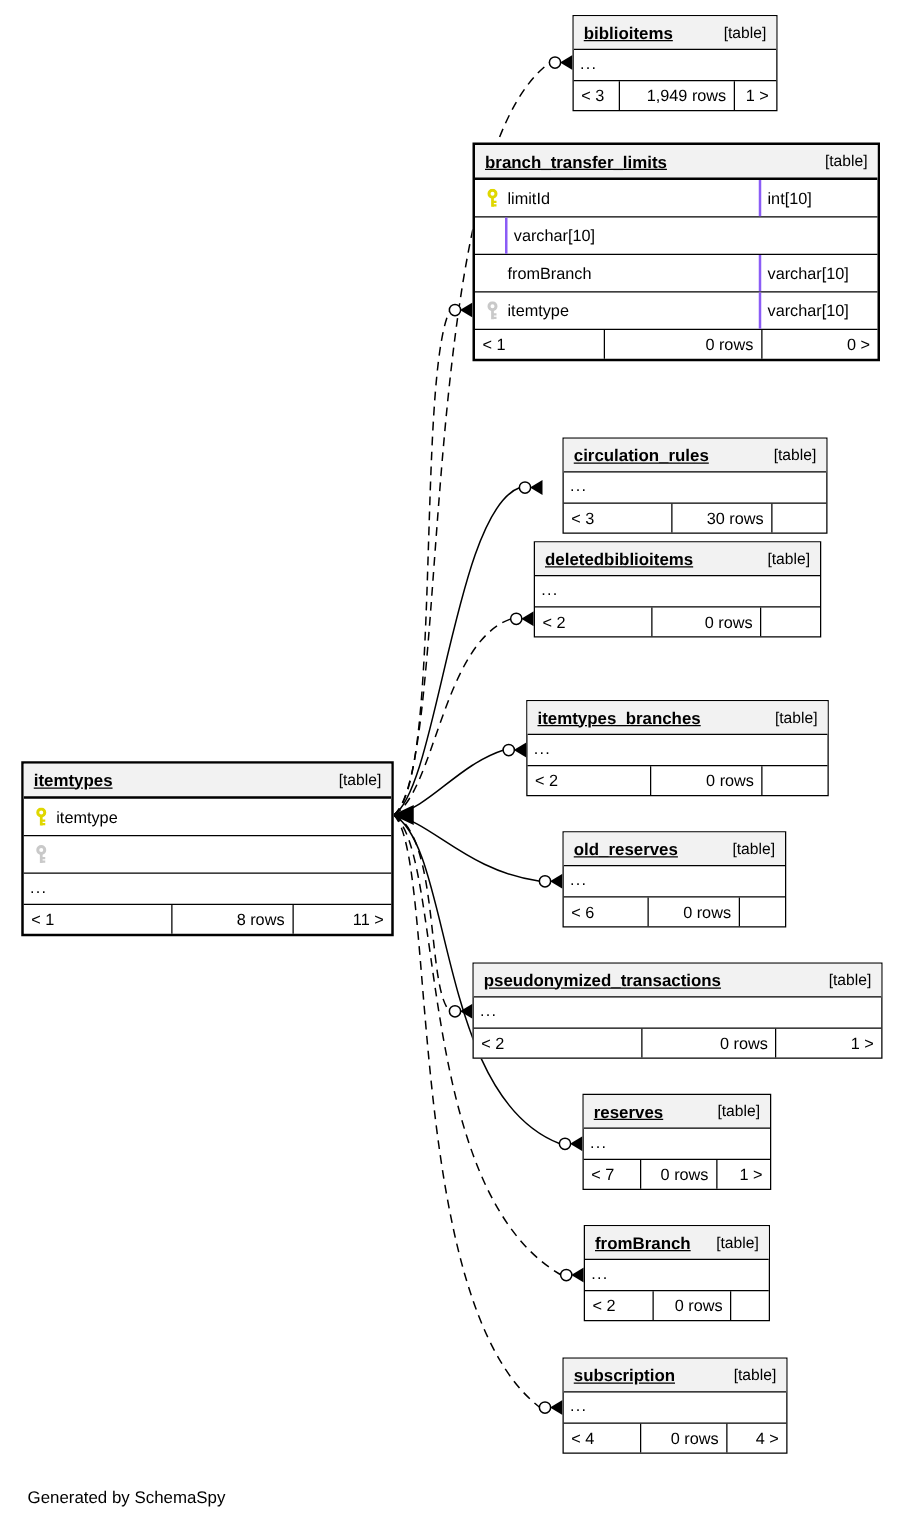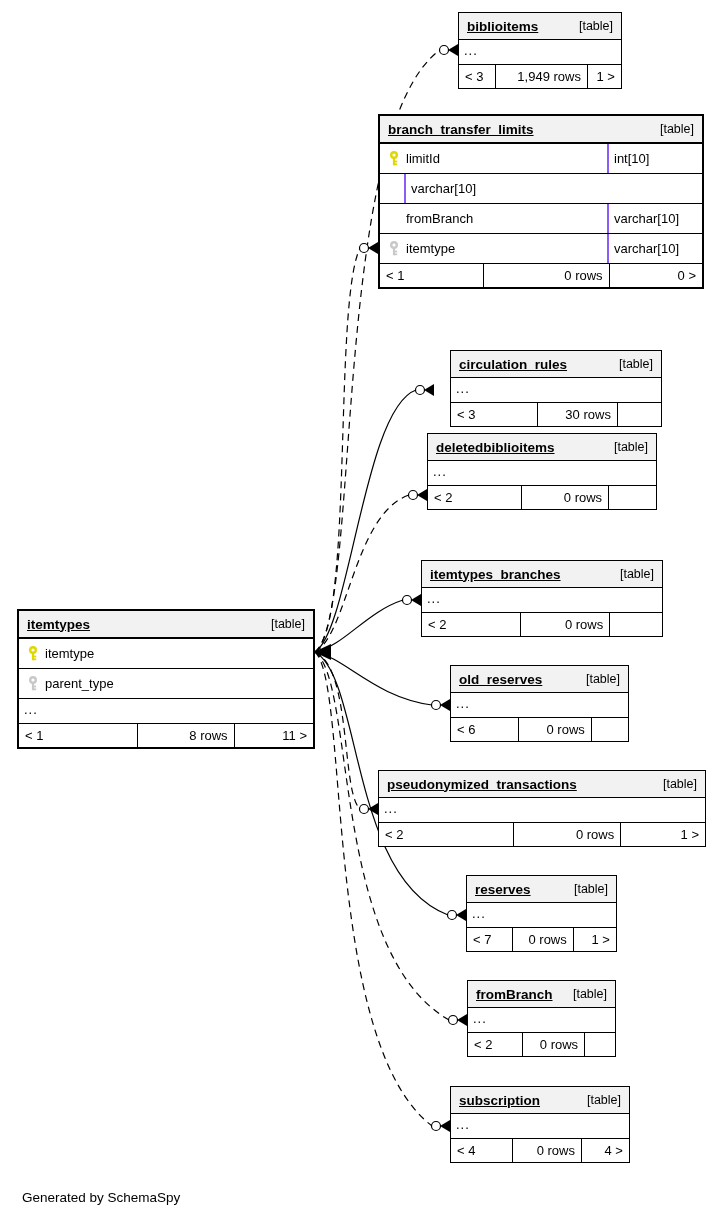--- a/index.html
+++ b/index.html
@@ -287,21 +287,20 @@
   </div>
   <div class="arow">
     <span class="kslot">
       <svg class="key-fk" width="12" height="15" viewBox="0 0 12 15">
           <circle cx="6" cy="4" r="2.8" fill="none" stroke="currentColor" stroke-width="2.4"></circle>
           <line x1="6" y1="6.8" x2="6" y2="14.3" stroke="currentColor" stroke-width="2.2"></line>
           <line x1="6" y1="10.5" x2="9.2" y2="10.5" stroke="currentColor" stroke-width="1.8"></line>
           <line x1="6" y1="13.3" x2="9.2" y2="13.3" stroke="currentColor" stroke-width="1.8"></line>
         </svg>
     </span>
-    <span class="cname">parent_type</span>
   </div>
   <div class="dots">...</div>
   <div class="ftr">
     <span class="fc fl" style="width:40%">&lt; 1</span>
     <span class="fc fm" style="width:33%">8 rows</span>
     <span class="fc fr" style="width:27%">11 &gt;</span>
   </div>
 </div>
 
 <div class="credit">Generated by SchemaSpy</div>

